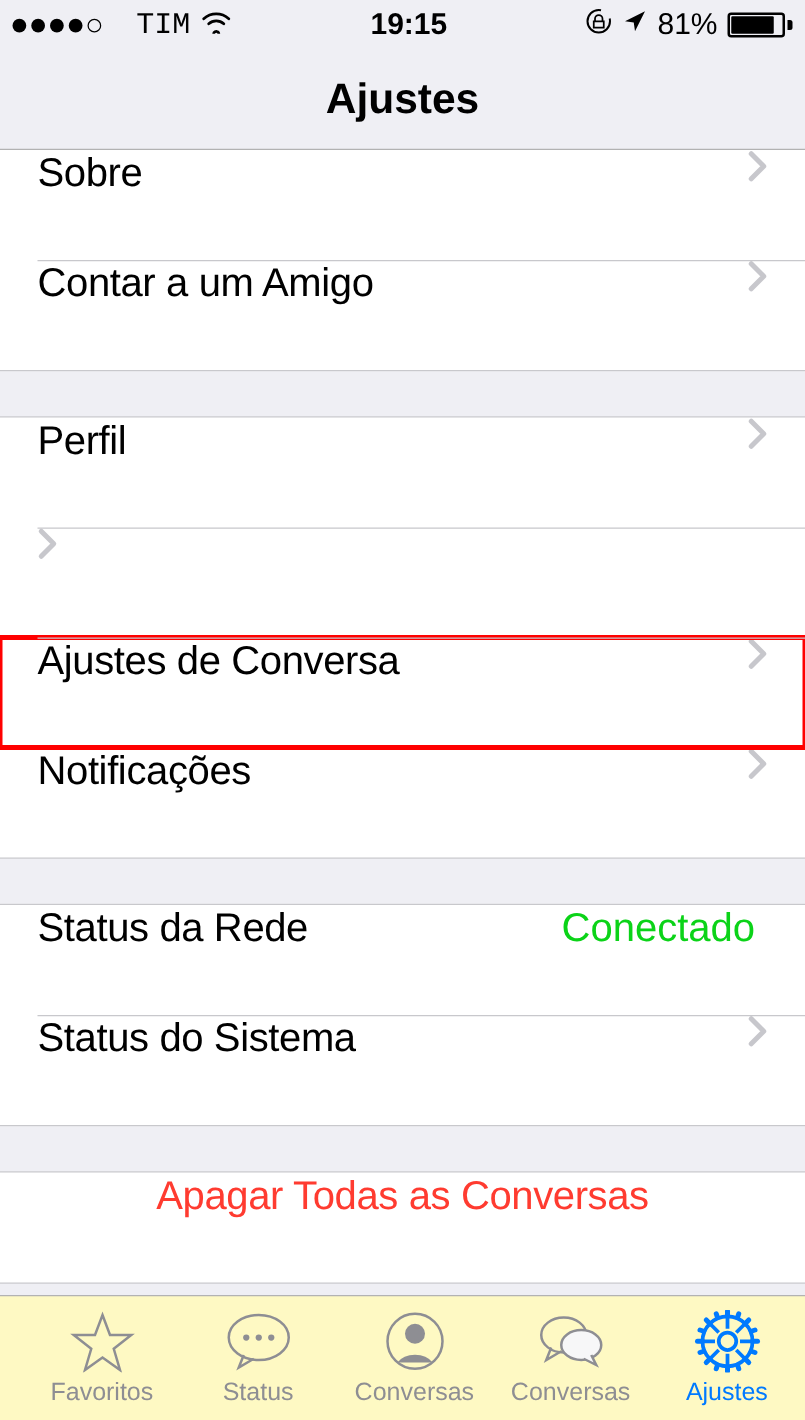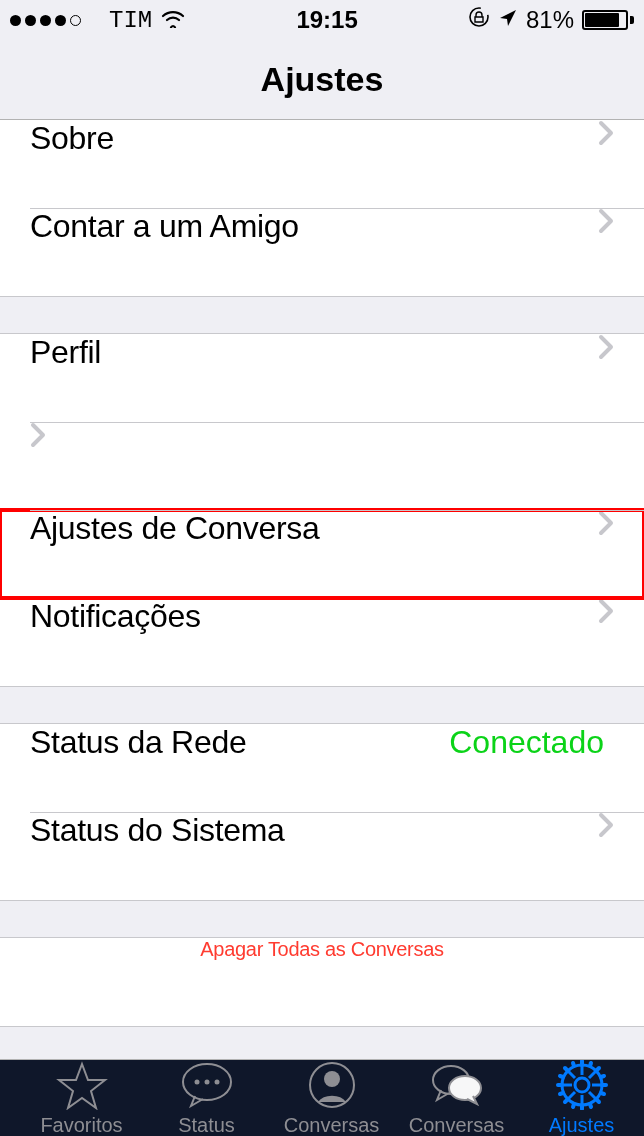--- a/index.html
+++ b/index.html
@@ -31,25 +31,25 @@
   .group + .group { margin-top: 36px; }
   .group:first-of-type { border-top: none; }
   .row { display: flex; align-items: flex-start; min-height: 88px; padding: 0 30px 0 30px; position: relative; }
   .row + .row::before { content: ""; position: absolute; left: 30px; right: 0; top: 0; height: 1px; background: #c8c8cc; }
   .row-label { font-size: 32px; font-weight: 300; flex: 1; color: #000; letter-spacing: -0.3px;}
   .row-value { font-size: 32px; font-weight: 300; margin-right: 10px; }
   .row-value.green { color: #0bd318; }
   .chevron svg { width: 16px; height: 26px; }
   .chevron path { stroke: #c7c7cc; stroke-width: 4; fill: none; stroke-linecap: round; stroke-linejoin: round;}
   .row.centered { justify-content: center; }
-  .row.centered .row-label { flex: none; text-align: center; color: #ff3b30; font-size: 20px;}
+  .row.centered .row-label { flex: none; text-align: center; color: #ff3b30; font-size: 32px;}
   .highlight-box { outline: 4px solid #ff0000; outline-offset: -2px; z-index: 5;}
 
   
-  .tab-bar { position: absolute; bottom: 0; left: 0; right: 0; height: 77px; background: #0f172a; border-top: 1px solid #b2b2b2; display: flex; padding-left: 19px; }
+  .tab-bar { position: absolute; bottom: 0; left: 0; right: 0; height: 100px; background: #fef9c3; border-top: 1px solid #b2b2b2; display: flex; padding-left: 19px; }
   .tab { flex: 1; display: flex; flex-direction: column; align-items: center; justify-content: center; gap: 4px; color: #8e8e93; }
   .tab.active { color: #007aff; }
   .tab-icon { height: 52px; display:flex; align-items:center; justify-content:center;}
   .tab-icon svg { width: 56px; height: 50px; }
   .tab-label { font-size: 20px; }
 
   .content { position: absolute; top: 120px; left:0; right:0; bottom:100px; overflow:hidden;}
   .first-group { margin-top: 0; }
 </style>
 </head>

